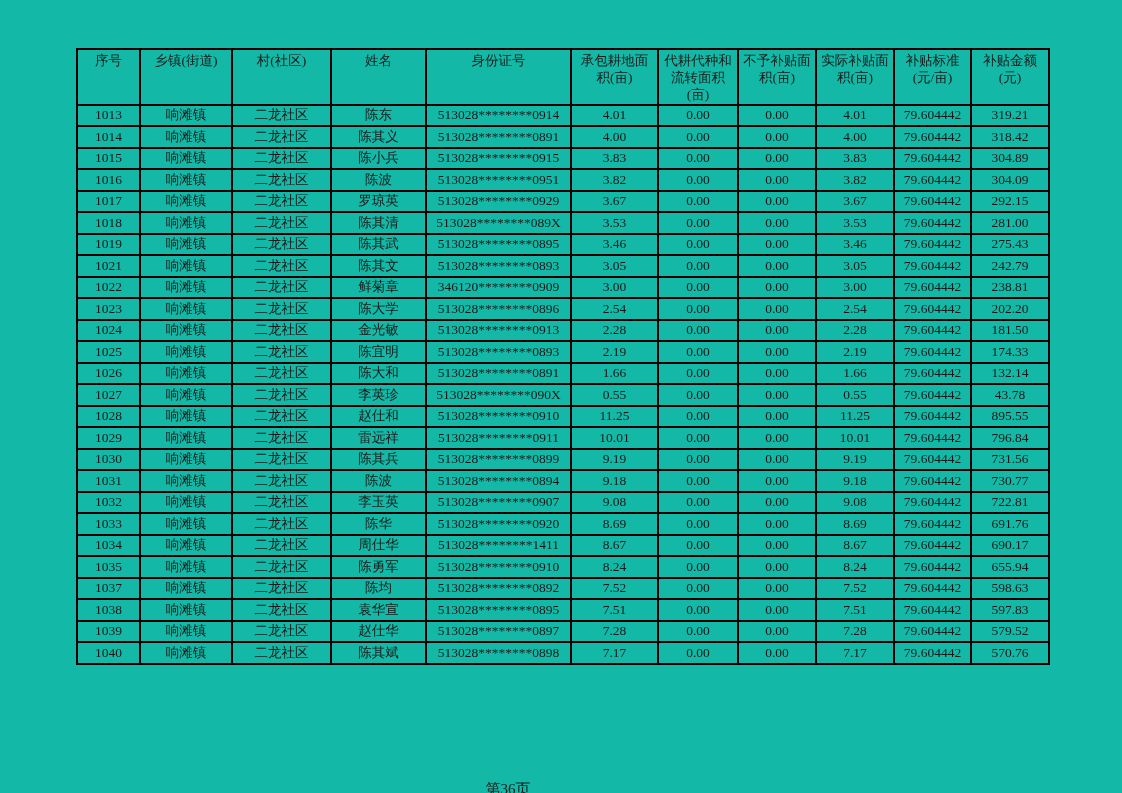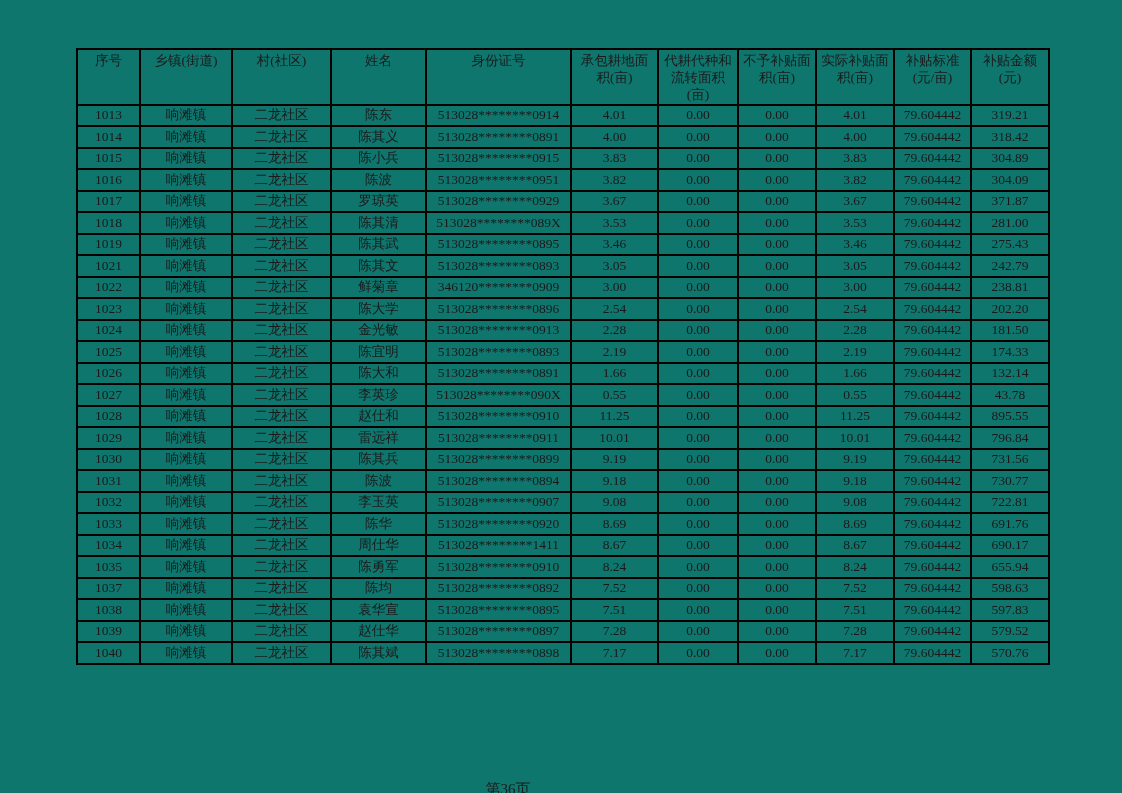--- a/index.html
+++ b/index.html
@@ -8,21 +8,21 @@
     height: 793px;
     background: #ffffff;
     font-family: "Liberation Serif", "DejaVu Serif", serif;
     color: #1a1a1a;
     overflow: hidden;
   }
   .page {
     position: relative;
     width: 1122px;
     height: 793px;
-    background: #0f766e;
+    background: #14b8a6;
   }
   table.subsidy {
     position: absolute;
     left: 76px;
     top: 48px;
     width: 972px;
     border-collapse: collapse;
     table-layout: fixed;
     border: 2px solid #000;
   }
@@ -154,21 +154,21 @@
           <td>1017</td>
           <td>响滩镇</td>
           <td>二龙社区</td>
           <td>罗琼英</td>
           <td>513028********0929</td>
           <td>3.67</td>
           <td>0.00</td>
           <td>0.00</td>
           <td>3.67</td>
           <td>79.604442</td>
-          <td>371.87</td>
+          <td>292.15</td>
         </tr>
         <tr>
           <td>1018</td>
           <td>响滩镇</td>
           <td>二龙社区</td>
           <td>陈其清</td>
           <td>513028********089X</td>
           <td>3.53</td>
           <td>0.00</td>
           <td>0.00</td>

